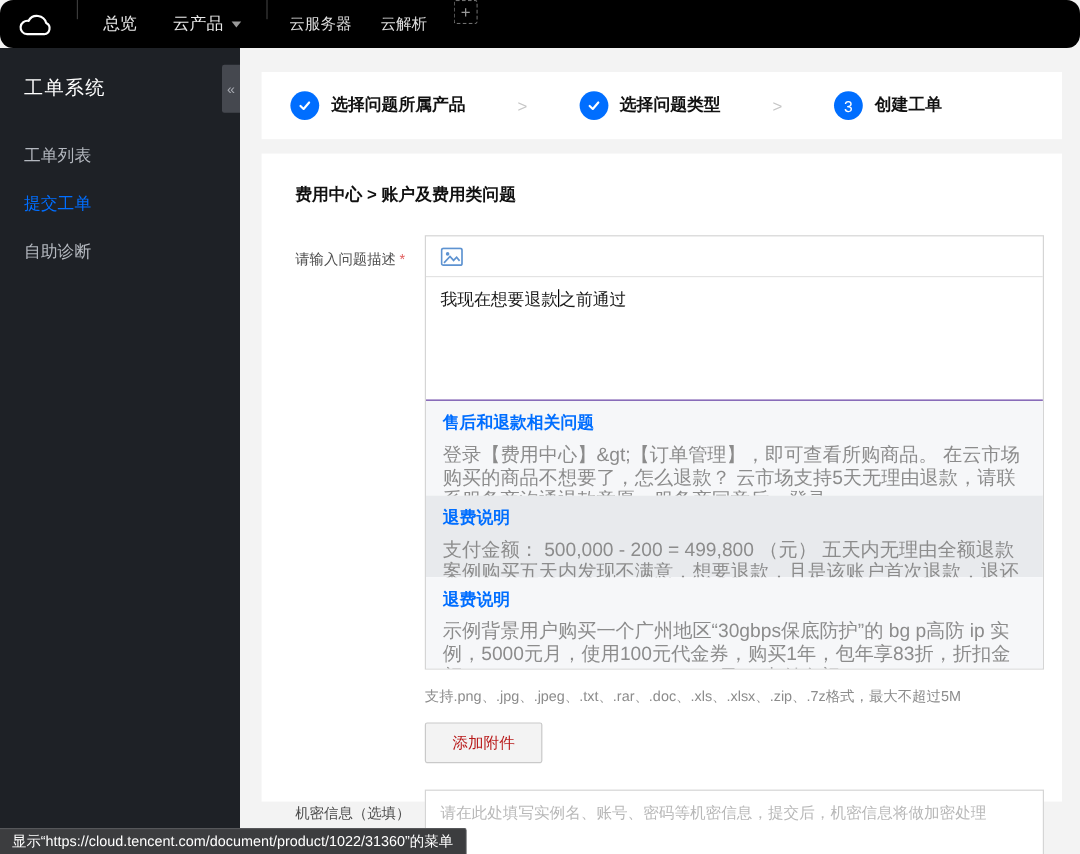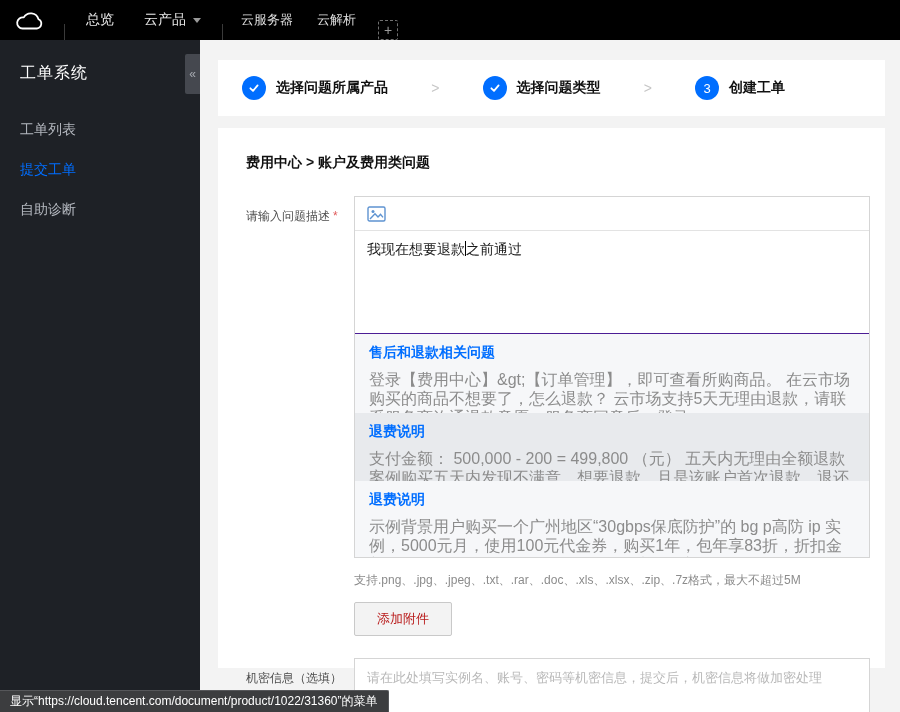--- a/index.html
+++ b/index.html
@@ -4,21 +4,21 @@
 <style>
   * { margin:0; padding:0; box-sizing:border-box; }
   html,body { width:900px; height:712px; overflow:hidden; }
   body {
     font-family:"Liberation Sans","DejaVu Sans",sans-serif;
     background:#f3f3f3; position:relative;
   }
 
   
   .topnav { position:absolute; top:0; left:0; width:900px; height:40px;
-            background:var(--topbar-bg,#000); display:flex; align-items:flex-end; z-index:30; }
+            background:var(--topbar-bg,#000); display:flex; align-items:flex-start; z-index:30;border-radius:11px; }
   .logo { width:58px; height:40px; display:flex; align-items:center; justify-content:center; cursor:pointer; }
   .tn-sep { width:1px; height:16px; background:#3a3a3a; margin:0 6px; }
   .tn-item { color:#e9e9e9; font-size:14px; height:40px; display:flex; align-items:center;
              gap:7px; padding:0 15px; cursor:pointer; white-space:nowrap; }
   .tn-item.small { font-size:13px; color:#dfdfdf; padding:12px 12px;font-family:Liberation Serif, serif; }
   .caret-down { width:0; height:0; border-left:4px solid transparent; border-right:4px solid transparent;
                 border-top:5px solid #9a9a9a; }
   .tn-add { width:20px; height:20px; border:1px dashed #707070; color:#9a9a9a; border-radius:2px;
             display:flex; align-items:center; justify-content:center; font-size:14px; margin-left:10px; cursor:pointer; }
 

